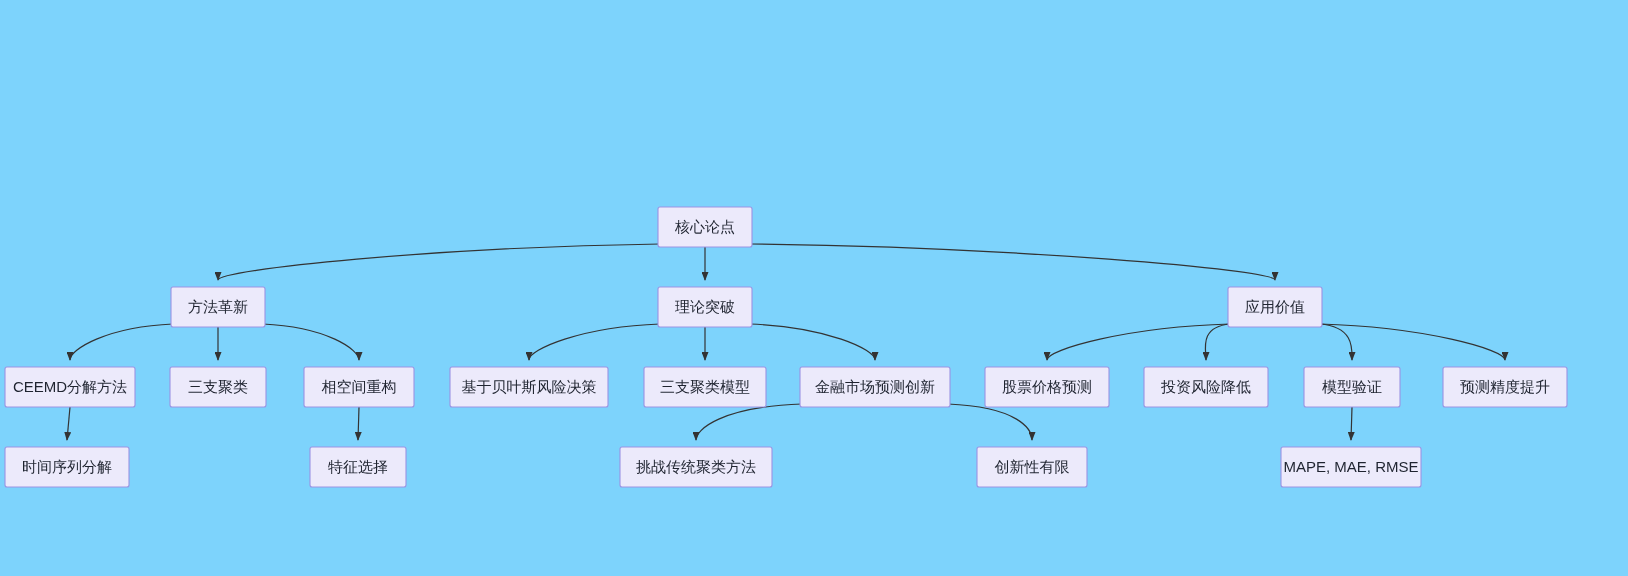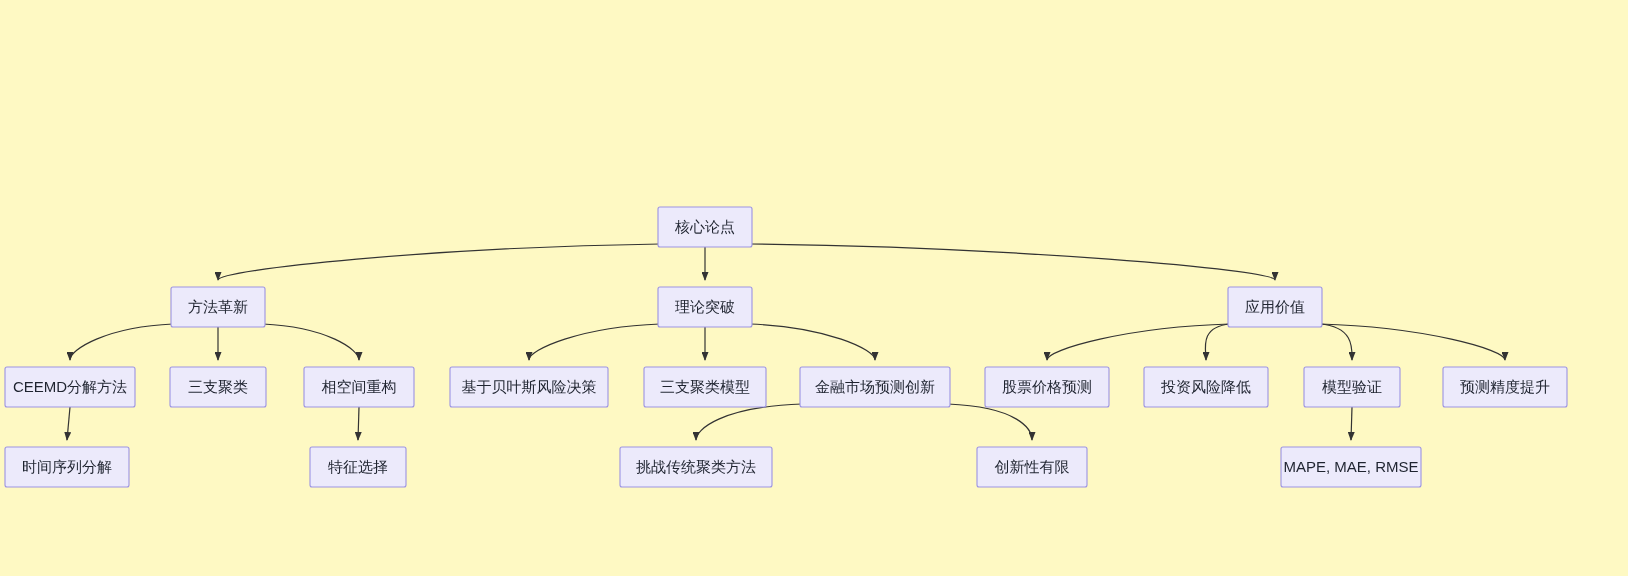--- a/index.html
+++ b/index.html
@@ -10,21 +10,21 @@
   body {
     width: 1628px;
     height: 576px;
     overflow: hidden;
     font-family: "Liberation Sans", "DejaVu Sans", sans-serif;
   }
   #diagram-root {
     position: relative;
     width: 1628px;
     height: 576px;
-    background: #fef9c3;
+    background: #7dd3fc;
   }
   svg#flowchart {
     display: block;
     width: 1628px;
     height: 576px;
   }
   .edge-path {
     fill: none;
     stroke: #333333;
     stroke-width: 1.2px;

